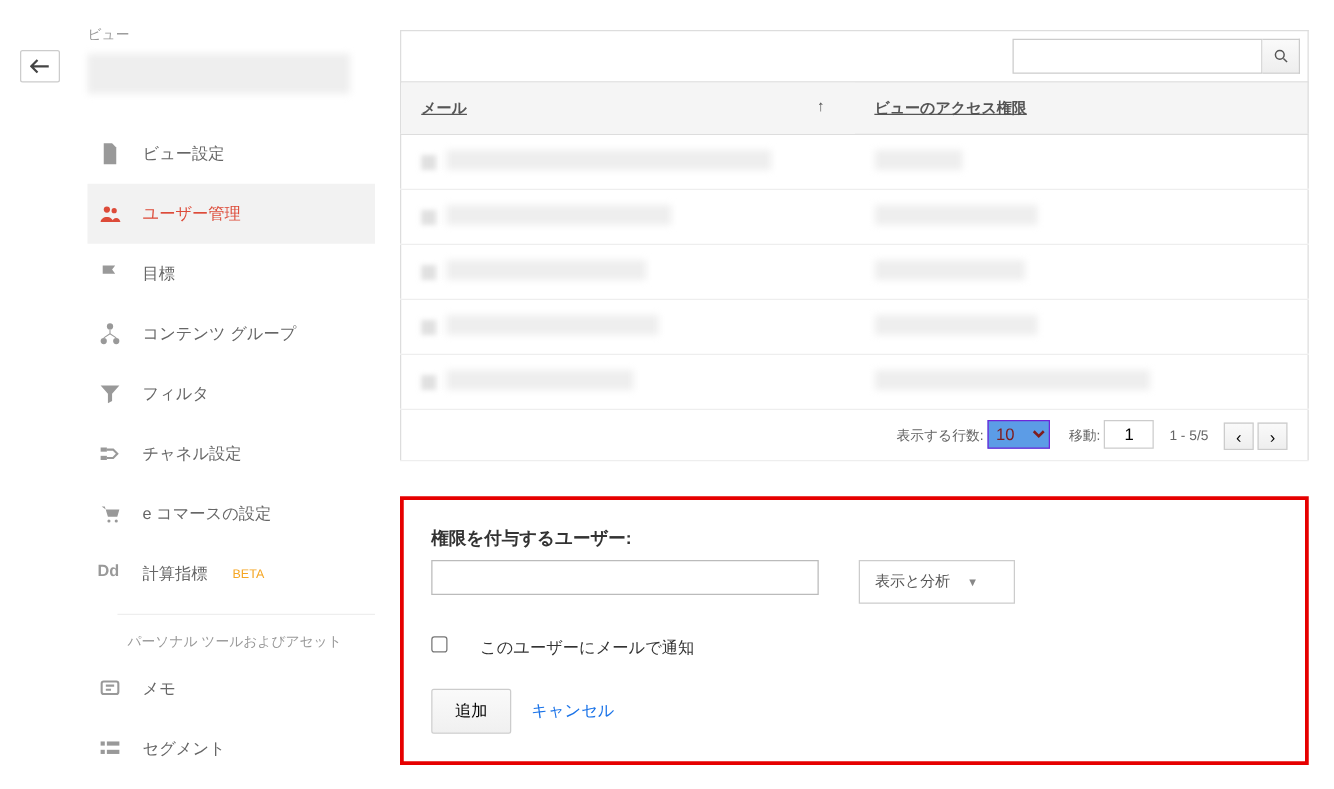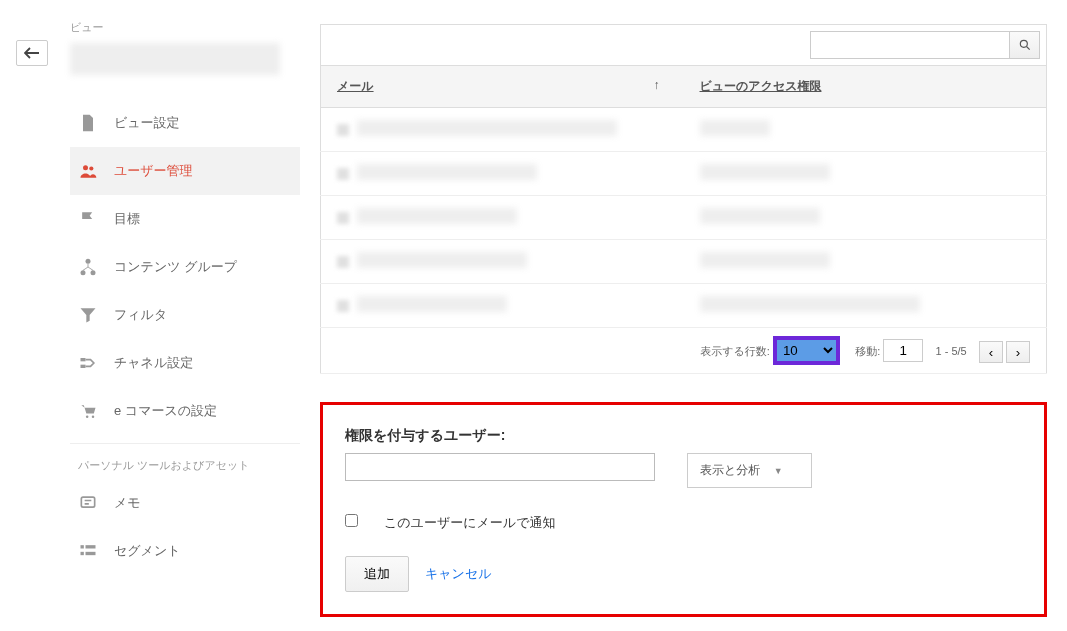--- a/index.html
+++ b/index.html
@@ -75,20 +75,21 @@
       color: #f5a623;
       font-size: 10px;
       margin-left: 4px;
     }
     .section-header {
       font-size: 11px;
       color: #999;
       padding: 14px 8px 6px;
       border-top: 1px solid #eee;
       margin-top: 8px;
+      margin-left: 24px;
     }
     .main {
       flex: 1;
       padding: 24px 20px 20px 20px;
     }
     .search-row {
       display: flex;
       justify-content: flex-end;
       margin-bottom: 12px;
       border: 1px solid #ddd;
@@ -149,25 +150,25 @@
       margin-right: 8px;
       filter: blur(2px);
     }
     .pager-row td {
       text-align: right;
       font-size: 11px;
       color: #666;
       padding: 8px 16px;
     }
     .pager-row select {
-      border: 4px solid #6d28d9;
+      border: 1px solid #6d28d9;
       padding: 2px;
       background: #5c9ce6;
-      color: #000000;
-      width: 67px;
+      color: #7f1d1d;
+      width: 50px;
     }
     .pager-row input {
       width: 40px;
       border: 1px solid #ccc;
       padding: 3px;
       text-align: center;
     }
     .pager-btn {
       width: 24px;
       height: 22px;
@@ -300,20 +301,25 @@
       </svg>
     <span class="nav-label">チャネル設定</span>
   </div>
   <div class="nav-item">
     <svg class="nav-icon" viewBox="0 0 24 24">
         <path d="M4 5h3l3 10h9l2-7H8"></path>
         <circle cx="11" cy="19" r="1.5"></circle>
         <circle cx="18" cy="19" r="1.5"></circle>
       </svg>
     <span class="nav-label">e コマースの設定</span>
+  </div>
+  <div class="nav-item">
+    <span class="nav-icon" style="font-weight:bold;color:#999;font-size:13px;fill:none;">Dd</span>
+    <span class="nav-label">計算指標</span>
+    <span class="beta-badge">BETA</span>
   </div>
 
   <div class="section-header">パーソナル ツールおよびアセット</div>
 
   <div class="nav-item">
     <svg class="nav-icon" viewBox="0 0 24 24">
         <rect x="4" y="5" width="16" height="12" rx="2" fill="none" stroke="#999" stroke-width="2"></rect>
         <path d="M8 9h8M8 13h5" stroke="#999" stroke-width="2"></path>
       </svg>
     <span class="nav-label">メモ</span>

